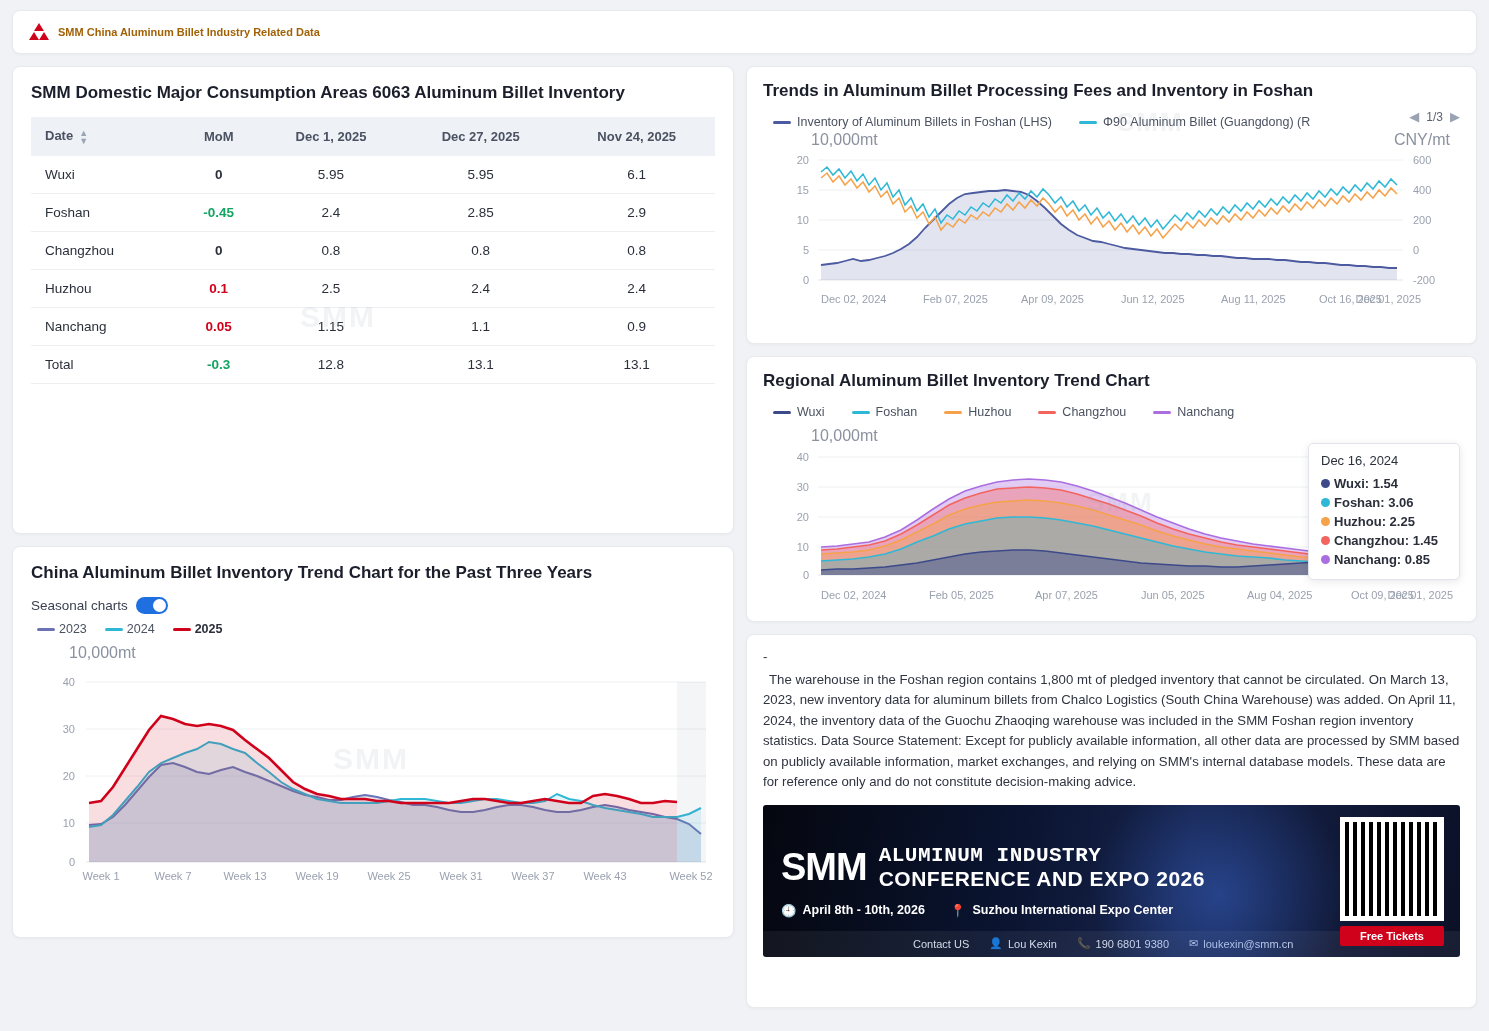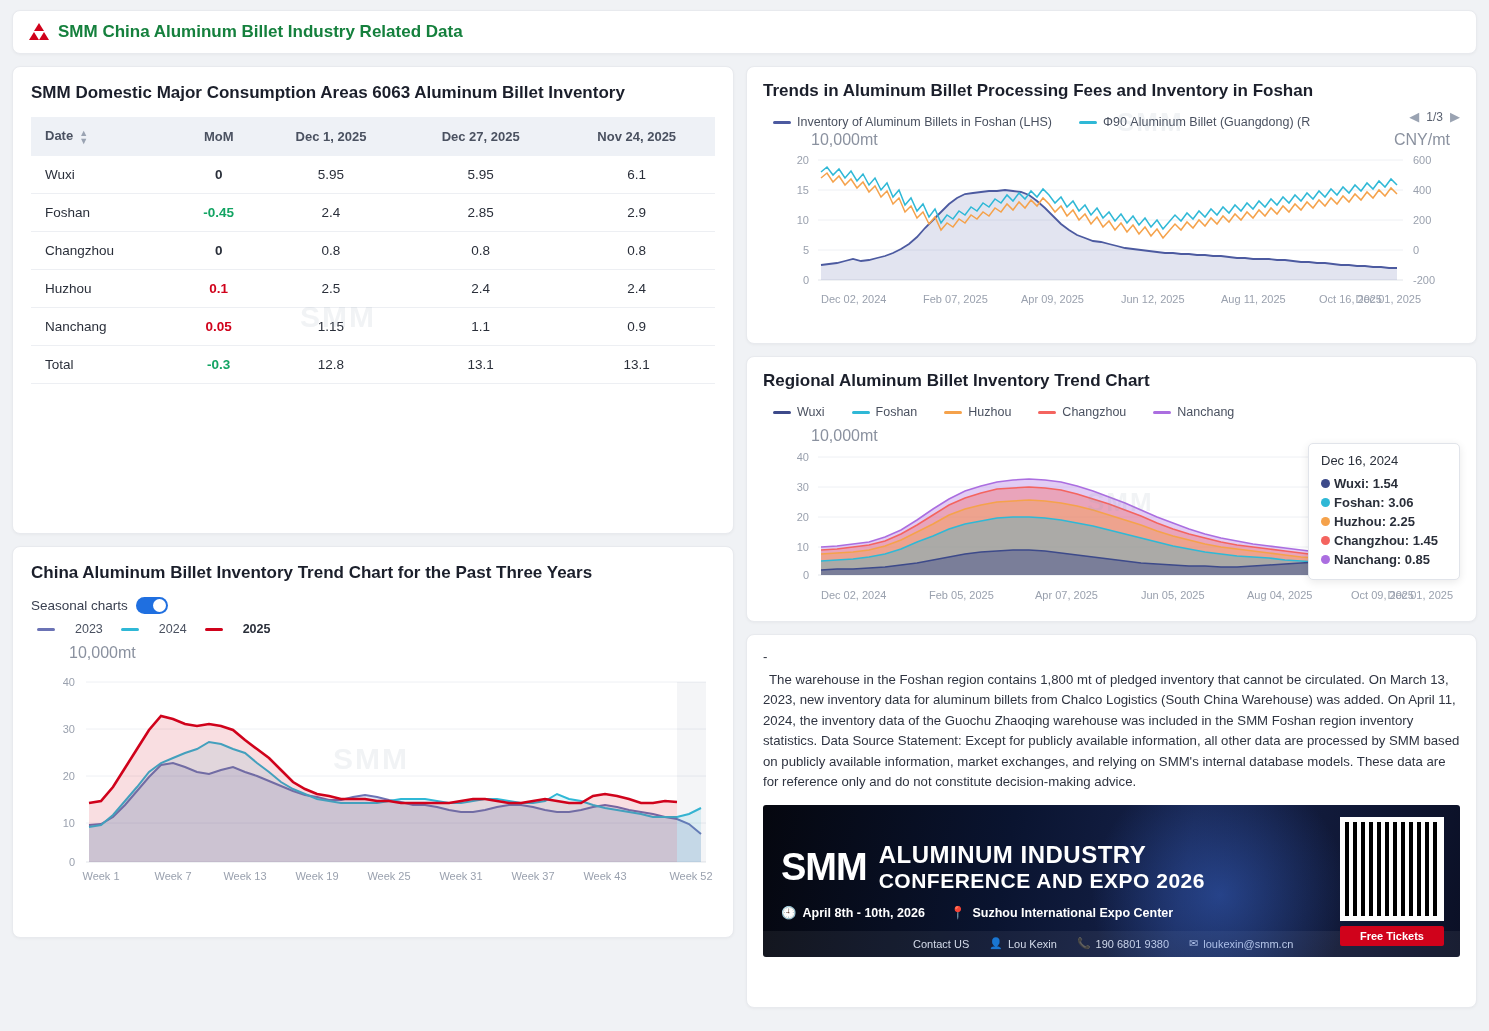--- a/index.html
+++ b/index.html
@@ -21,21 +21,21 @@
     box-shadow: 0 1px 3px rgba(0,0,0,0.04);
   }
   
   .header {
     height: 44px;
     display: flex; align-items: center;
     padding: 0 16px;
     margin-bottom: 12px;
   }
   .header-title {
-    font-size: 17px; font-weight: bold; color: #15803d;
+    font-size: 11px; font-weight: bold; color: #a16207;
   }
   .smm-logo {
     width: 20px; height: 18px; margin-right: 9px;
     position: relative; flex: none;
   }
   .smm-logo i {
     position: absolute; width: 0; height: 0;
     border-left: 5px solid transparent;
     border-right: 5px solid transparent;
     border-bottom: 8px solid #d0021b;
@@ -73,21 +73,21 @@
   .toggle-label { font-size: 13.5px; color: #3a4050; }
   .switch {
     width: 32px; height: 17px; border-radius: 9px; background: #1f6fe0;
     position: relative;
   }
   .switch .knob {
     position: absolute; right: 2px; top: 2px; width: 13px; height: 13px;
     border-radius: 50%; background: #fff;
   }
   .legend { display: flex; align-items: center; gap: 18px; font-size: 12.5px; color: #4a5160; margin: 8px 0 2px 6px;}
-  .legend .item { display: flex; align-items: center; gap: 20px; }
+  .legend .item { display: flex; align-items: center; gap: 4px; }
   .legend .dash { width: 18px; height: 3px; border-radius: 2px; display: inline-block; }
   .unit { font-size: 16px; color: #8a919f; }
 
   
   .fees-card { padding: 14px 16px 8px 16px; height: 278px; margin-bottom: 12px; position: relative;}
   .region-card { padding: 14px 16px 8px 16px; height: 266px; margin-bottom: 12px; position: relative;}
   .note-card { padding: 14px 16px 14px 16px; height: 374px; }
 
   .legend2 { display: flex; align-items: center; gap: 27px; font-size: 12.5px; color: #4a5160; margin: 10px 0 0 10px; }
   .pager { position: absolute; right: 16px; top: 42px; display: flex; align-items: center; gap: 7px; font-size: 12px; color: #5a6170;}
@@ -114,21 +114,21 @@
     position: relative; overflow: hidden; display: flex; align-items: center;
   }
   .banner:after{
     content:""; position:absolute; right:110px; top:-40px; width:260px; height:260px;
     border-radius:50%; background: radial-gradient(circle,rgba(60,110,220,.45) 0%,rgba(10,20,50,0) 70%);
   }
   .banner-left { padding-left: 18px; z-index:2; }
   .banner-smm { font-size: 38px; font-weight: bold; color: #fff; letter-spacing: -1px; display:inline-block; vertical-align: middle;}
   .banner-head { display: flex; align-items: center; gap: 12px;}
   .banner-lines { color: #fff; }
-  .banner-l1 { font-size: 24px; font-weight: bold; letter-spacing: .5px; }
+  .banner-l1 { font-size: 21px; font-weight: bold; letter-spacing: .5px; font-family: Liberation Mono, monospace; }
   .banner-l2 { font-size: 21px; font-weight: bold; letter-spacing: .5px; }
   .banner-meta { display: flex; gap: 26px; margin-top: 12px; color: #cfd8ea; font-size: 12.5px; align-items:center;}
   .banner-meta b { color: #fff; }
   .banner-foot { position: absolute; left: 0; bottom: 0; width: 100%; height: 26px;
     background: rgba(255,255,255,0.06); display: flex; align-items: center; gap: 20px;
     padding-left: 150px; color: #d4dbea; font-size: 11px; }
   .qr-box { position: absolute; right: 16px; top: 12px; width: 104px; z-index: 3; text-align: center;}
   .qr { width: 104px; height: 104px; background: #fff; padding: 5px; }
   .qr-grid { width: 94px; height: 94px; background:
      repeating-linear-gradient(90deg,#000 0 4px,#fff 4px 8px),

